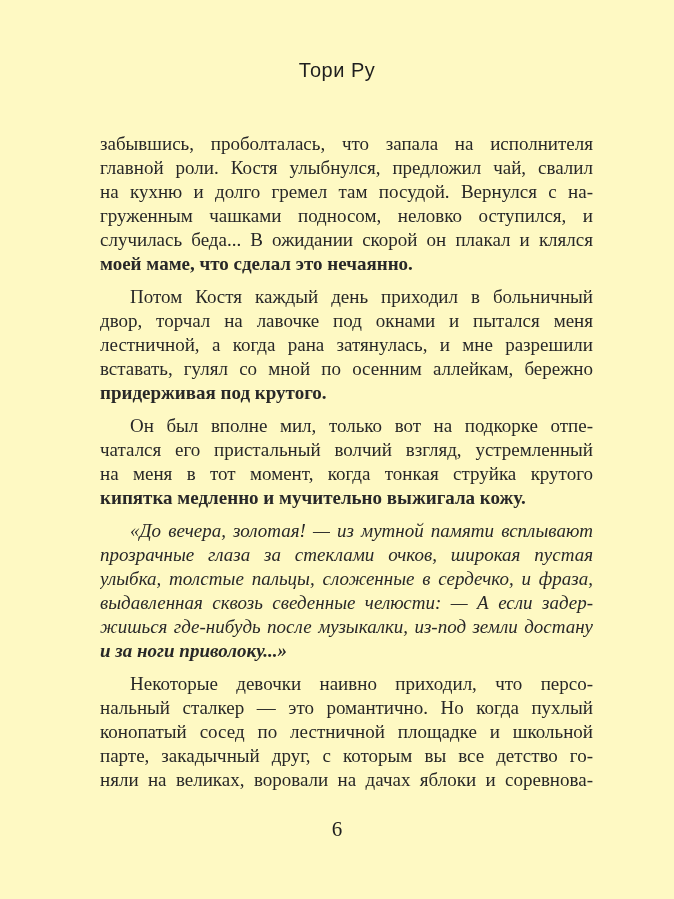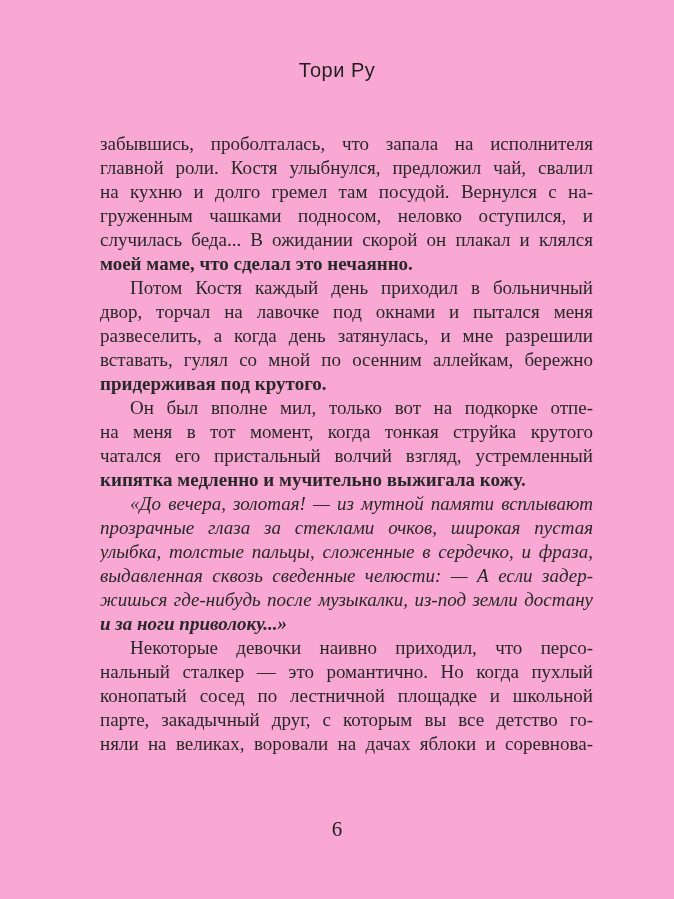--- a/index.html
+++ b/index.html
@@ -42,57 +42,58 @@
     text-align-last: justify;
     white-space: nowrap;
     overflow: hidden;
   }
   .line.last {
     text-align-last: left;
     font-weight: bold;
   }
   .para.indent .line.first {
     text-indent: 30px;
+    margin-top: 9px;
   }
   .page-number {
     position: absolute;
     top: 817px;
     left: 0;
     width: 674px;
     text-align: center;
     font-size: 21px;
     color: #1f1f1f;
   }
 </style>
 </head>
 <body>
 
-<div class="page" style="background: #f9a8d4; color: rgb(40, 40, 40);">
+<div class="page" style="background: #fef9c3; color: rgb(40, 40, 40);">
   <div class="running-header">Тори Ру</div>
 
   <div class="text-block" id="text-block">
       <div class="para">
         <div class="line first">забывшись, проболталась, что запала на исполнителя</div>
         <div class="line">главной роли. Костя улыбнулся, предложил чай, свалил</div>
         <div class="line">на кухню и долго гремел там посудой. Вернулся с на-</div>
         <div class="line">груженным чашками подносом, неловко оступился, и</div>
         <div class="line">случилась беда... В ожидании скорой он плакал и клялся</div>
         <div class="line last">моей маме, что сделал это нечаянно.</div>
       </div>
       <div class="para indent">
         <div class="line first">Потом Костя каждый день приходил в больничный</div>
         <div class="line">двор, торчал на лавочке под окнами и пытался меня</div>
-        <div class="line">развеселить, а когда день затянулась, и мне разрешили</div>
+        <div class="line">лестничной, а когда рана затянулась, и мне разрешили</div>
         <div class="line">вставать, гулял со мной по осенним аллейкам, бережно</div>
         <div class="line last">придерживая под крутого.</div>
       </div>
       <div class="para indent">
         <div class="line first">Он был вполне мил, только вот на подкорке отпе-</div>
+        <div class="line">чатался его пристальный волчий взгляд, устремленный</div>
         <div class="line">на меня в тот момент, когда тонкая струйка крутого</div>
-        <div class="line">чатался его пристальный волчий взгляд, устремленный</div>
         <div class="line last">кипятка медленно и мучительно выжигала кожу.</div>
       </div>
       <div class="para italic indent">
         <div class="line first">«До вечера, золотая! — из мутной памяти всплывают</div>
         <div class="line">прозрачные глаза за стеклами очков, широкая пустая</div>
         <div class="line">улыбка, толстые пальцы, сложенные в сердечко, и фраза,</div>
         <div class="line">выдавленная сквозь сведенные челюсти: — А если задер-</div>
         <div class="line">жишься где-нибудь после музыкалки, из-под земли достану</div>
         <div class="line last">и за ноги приволоку...»</div>
       </div>

